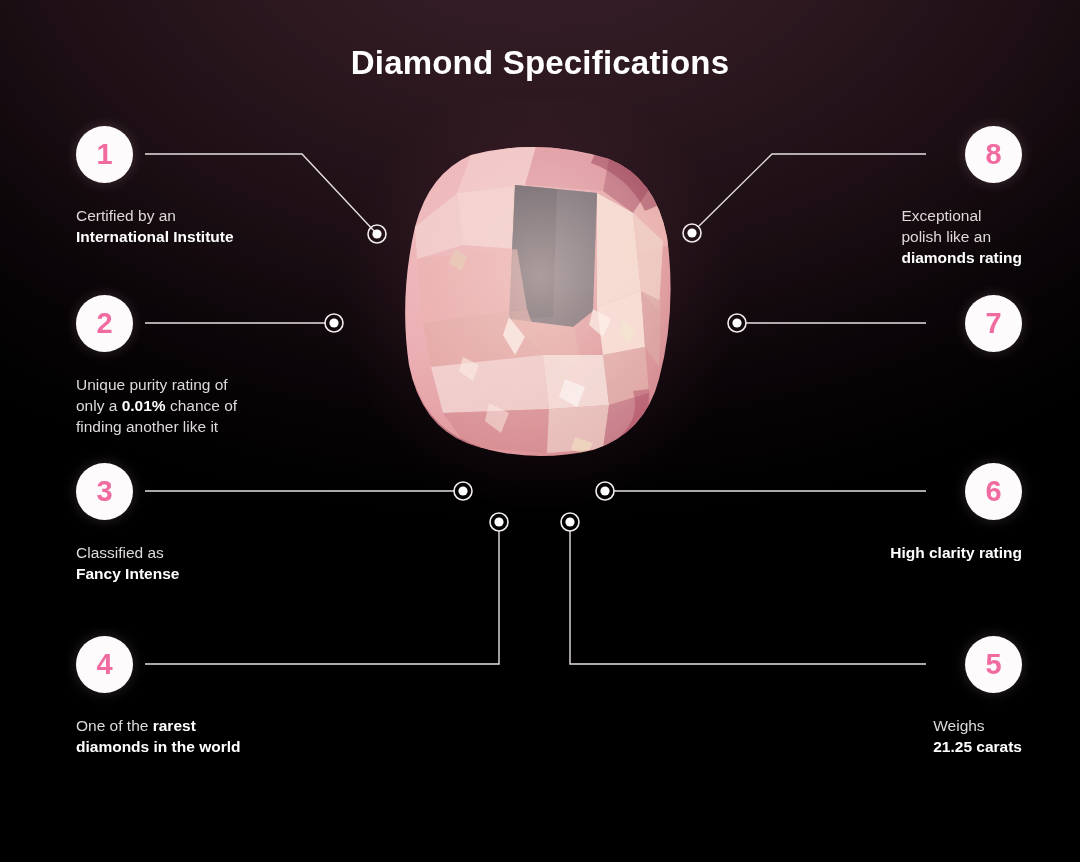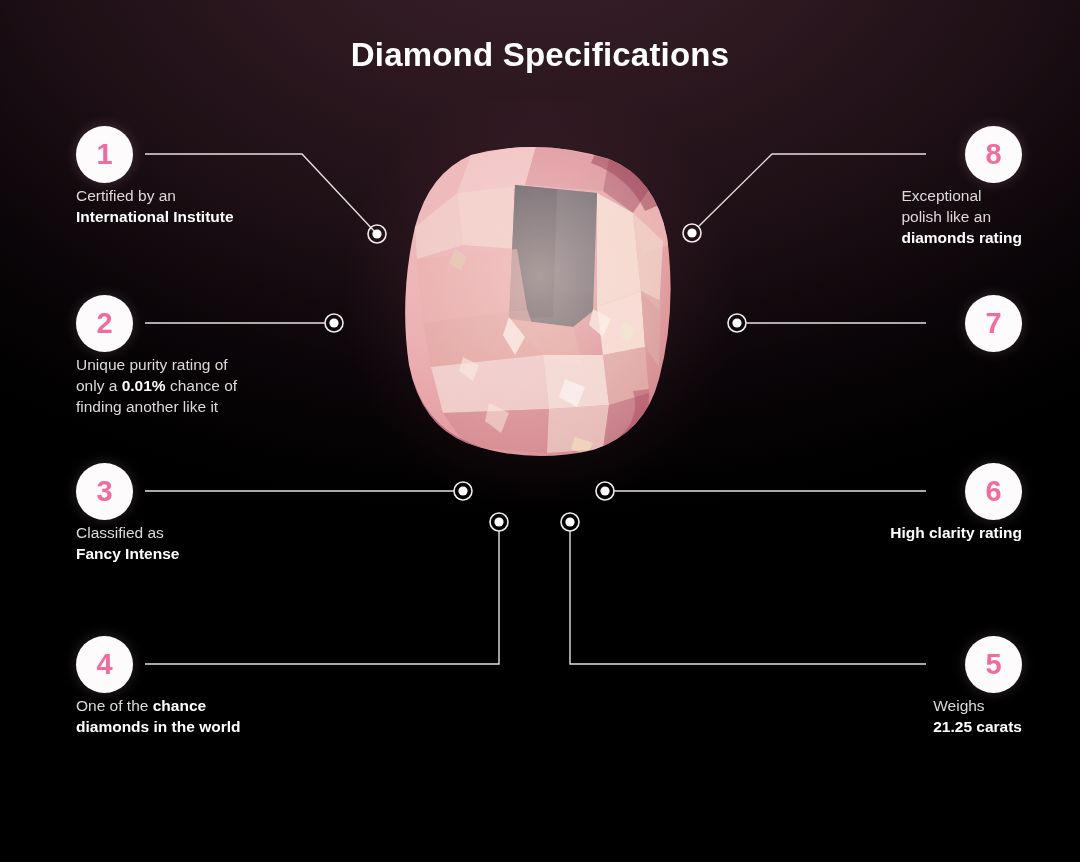--- a/index.html
+++ b/index.html
@@ -19,21 +19,21 @@
   }
   #stage::after{
     content:"";
     position:absolute; left:0; right:0; bottom:0; height:300px;
     background:linear-gradient(to bottom, rgba(0,0,0,0) 0%, #000 75%);
     pointer-events:none;
   }
 
   
   .title{
-    position:absolute; top:36px; left:0; width:100%;
+    position:absolute; top:44px; left:0; width:100%;
     text-align:center;
     font-size:33px; font-weight:bold; letter-spacing:.2px;
     color:#fff;
     z-index:7;
   }
 
   
   .diamond-wrap{
     position:absolute; left:397px; top:141px;
     width:286px; height:320px;
@@ -49,21 +49,21 @@
   
   .callout{ position:absolute; z-index:6; }
   .badge{
     width:57px; height:57px; border-radius:50%;
     background:#fdfbfc;
     display:flex; align-items:center; justify-content:center;
     font-size:29px; font-weight:bold; color:#f06ba0;
     line-height:1;
     box-shadow:0 0 14px rgba(255,210,225,.18);
   }
-  .ctext{ margin-top:2px; font-size:15.5px; line-height:21px; color:#dedada; white-space:nowrap; }
+  .ctext{ margin-top:22px; font-size:15.5px; line-height:21px; color:#dedada; white-space:nowrap; }
   .ctext b{ color:#ffffff; font-weight:bold; }
   .right .badge{ margin-left:auto; }
   .right .ctext{ text-align:left; }
 
   
   #lines{ position:absolute; inset:0; width:1080px; height:862px; z-index:5; pointer-events:none; }
   .ln{ fill:none; stroke:#e6e0e2; stroke-width:1.4; }
   .dot-ring{ fill:none; stroke:#f2ecee; stroke-width:1.6; }
   .dot-core{ fill:#ffffff; }
 </style>
@@ -218,21 +218,21 @@
     <div class="badge">3</div>
     <div class="ctext">
         <div>Classified as</div>
         <div><b>Fancy Intense</b></div>
       </div>
   </div>
 
   <div class="callout left" style="left:76px;  top:636px;">
     <div class="badge">4</div>
     <div class="ctext">
-        <div>One of the <b>chance</b></div>
+        <div>One of the <b>rarest</b></div>
         <div><b>diamonds in the world</b></div>
       </div>
   </div>
 
   <div class="callout right" style="right:58px; top:636px;">
     <div class="badge">5</div>
     <div class="ctext">
         <div>Weighs</div>
         <div><b>21.25 carats</b></div>
       </div>

